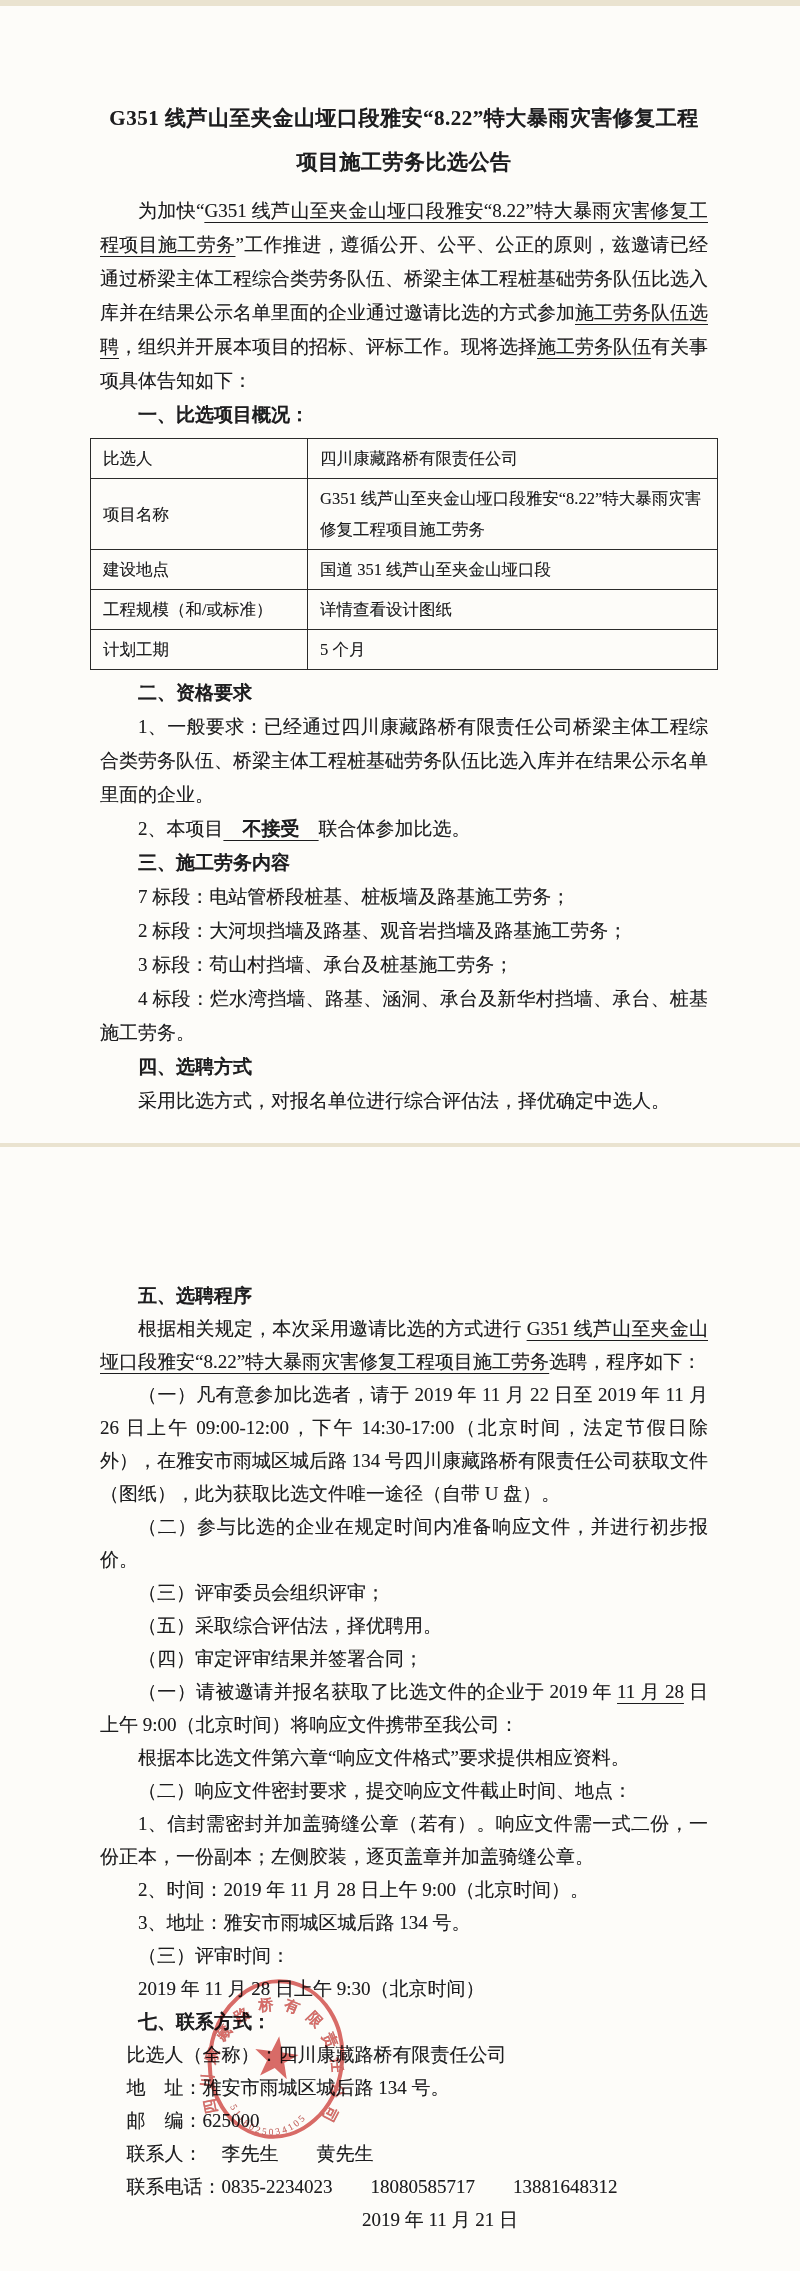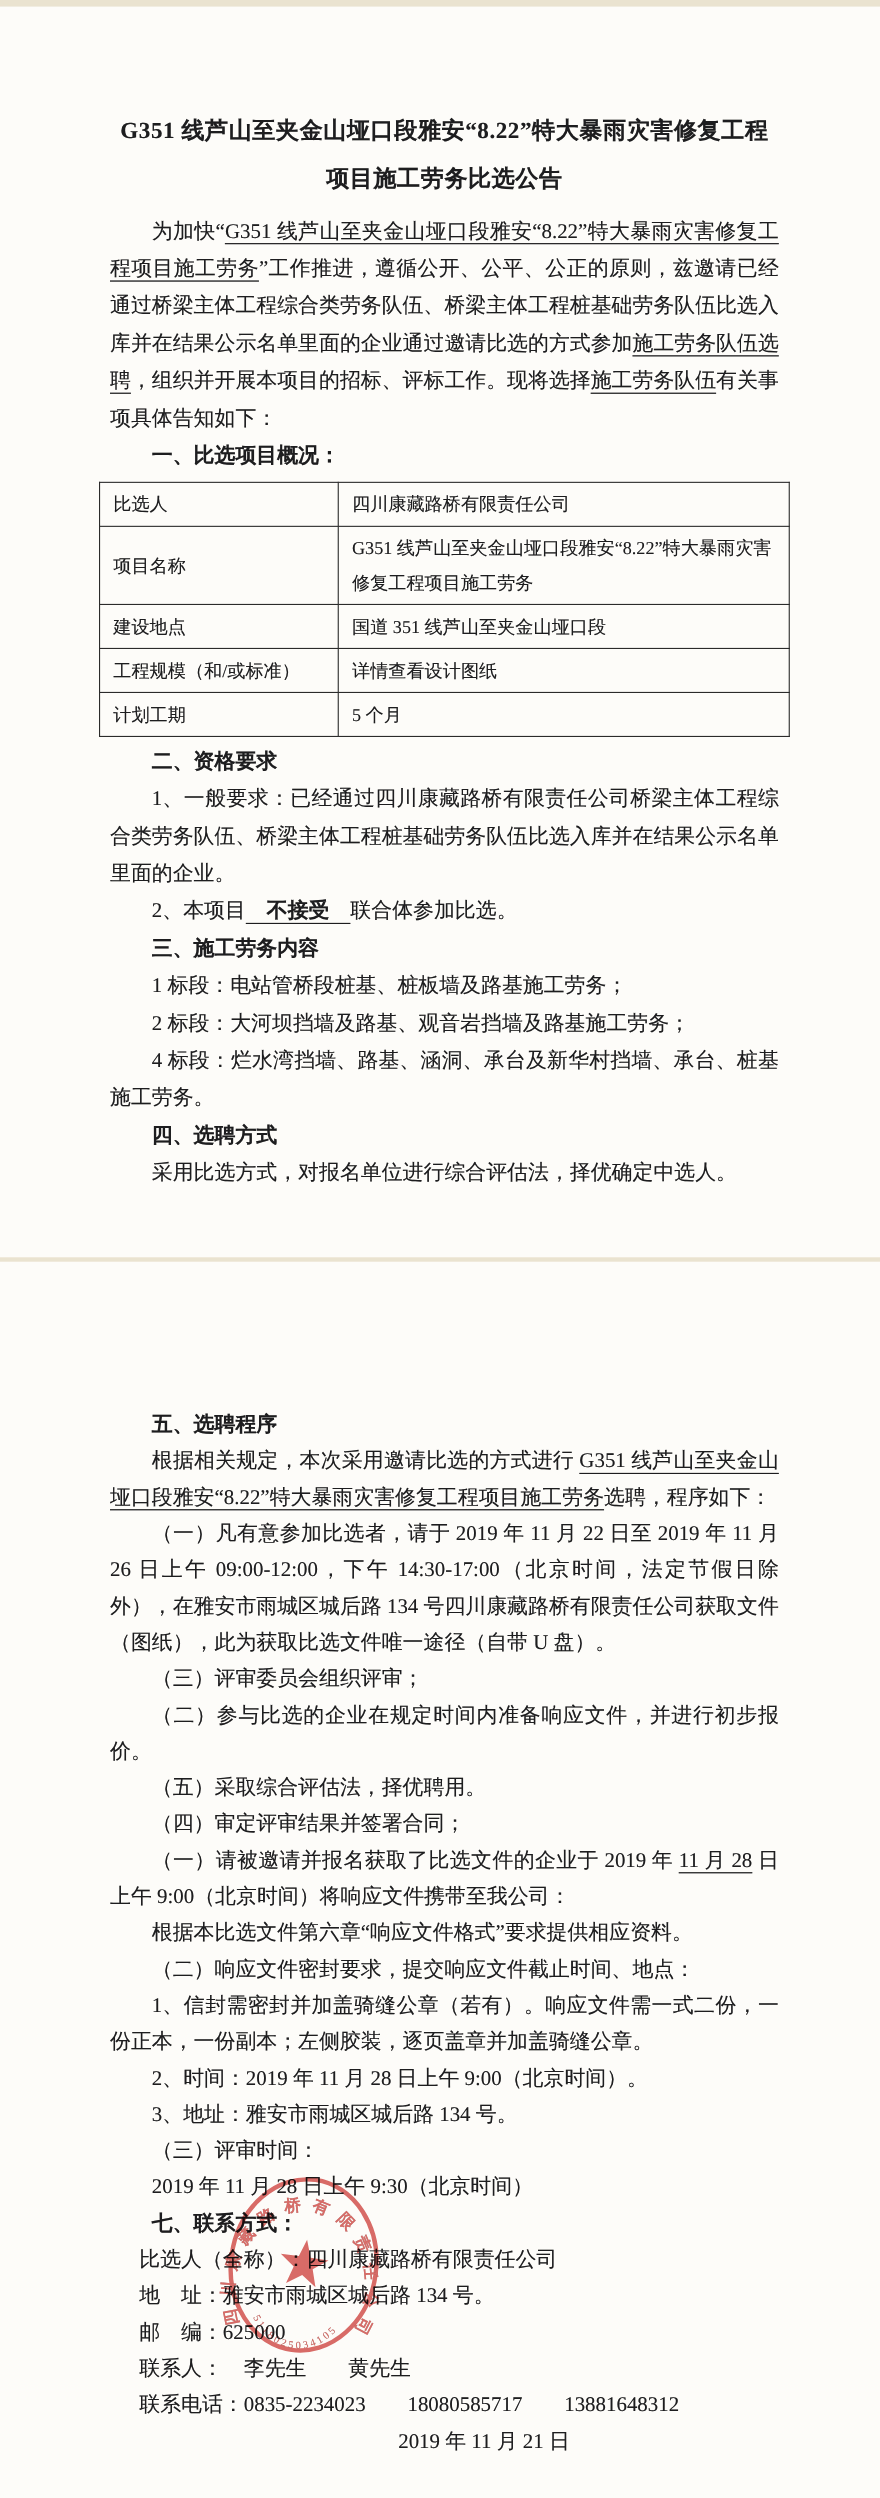--- a/index.html
+++ b/index.html
@@ -79,34 +79,35 @@
         <td class="indent-val">5 个月</td>
       </tr>
     </tbody>
   </table>
 
   <p class="hd">二、资格要求</p>
   <p>1、一般要求：已经通过四川康藏路桥有限责任公司桥梁主体工程综合类劳务队伍、桥梁主体工程桩基础劳务队伍比选入库并在结果公示名单里面的企业。</p>
   <p><span>2、本项目</span><span class="u b">　不接受　</span><span>联合体参加比选。</span></p>
 
   <p class="hd">三、施工劳务内容</p>
-  <p>1 标段：电站管桥段桩基、桩板墙及路基施工劳务；</p>
+  <p>7 标段：电站管桥段桩基、桩板墙及路基施工劳务；</p>
   <p>2 标段：大河坝挡墙及路基、观音岩挡墙及路基施工劳务；</p>
+  <p>3 标段：苟山村挡墙、承台及桩基施工劳务；</p>
   <p>4 标段：烂水湾挡墙、路基、涵洞、承台及新华村挡墙、承台、桩基施工劳务。</p>
 
   <p class="hd">四、选聘方式</p>
   <p>采用比选方式，对报名单位进行综合评估法，择优确定中选人。</p>
 </div>
 
 <div class="page" id="page2">
   <p class="hd">五、选聘程序</p>
   <p><span>根据相关规定，本次采用邀请比选的方式进行 </span><span class="u">G351 线芦山至夹金山垭口段雅安“8.22”特大暴雨灾害修复工程项目施工劳务</span><span>选聘，程序如下：</span></p>
   <p>（一）凡有意参加比选者，请于 2019 年 11 月 22 日至 2019 年 11 月 26 日上午 09:00-12:00，下午 14:30-17:00（北京时间，法定节假日除外），在雅安市雨城区城后路 134 号四川康藏路桥有限责任公司获取文件（图纸），此为获取比选文件唯一途径（自带 U 盘）。</p>
+  <p>（二）参与比选的企业在规定时间内准备响应文件，并进行初步报价。</p>
   <p>（三）评审委员会组织评审；</p>
-  <p>（二）参与比选的企业在规定时间内准备响应文件，并进行初步报价。</p>
   <p>（五）采取综合评估法，择优聘用。</p>
   <p>（四）审定评审结果并签署合同；</p>
 
   <p><span>（一）请被邀请并报名获取了比选文件的企业于 2019 年 </span><span class="u">11 月 28</span><span> 日上午 9:00（北京时间）将响应文件携带至我公司：</span></p>
   <p>根据本比选文件第六章“响应文件格式”要求提供相应资料。</p>
   <p>（二）响应文件密封要求，提交响应文件截止时间、地点：</p>
   <p>1、信封需密封并加盖骑缝公章（若有）。响应文件需一式二份，一份正本，一份副本；左侧胶装，逐页盖章并加盖骑缝公章。</p>
   <p>2、时间：2019 年 11 月 28 日上午 9:00（北京时间）。</p>
   <p>3、地址：雅安市雨城区城后路 134 号。</p>
   <p>（三）评审时间：</p>

